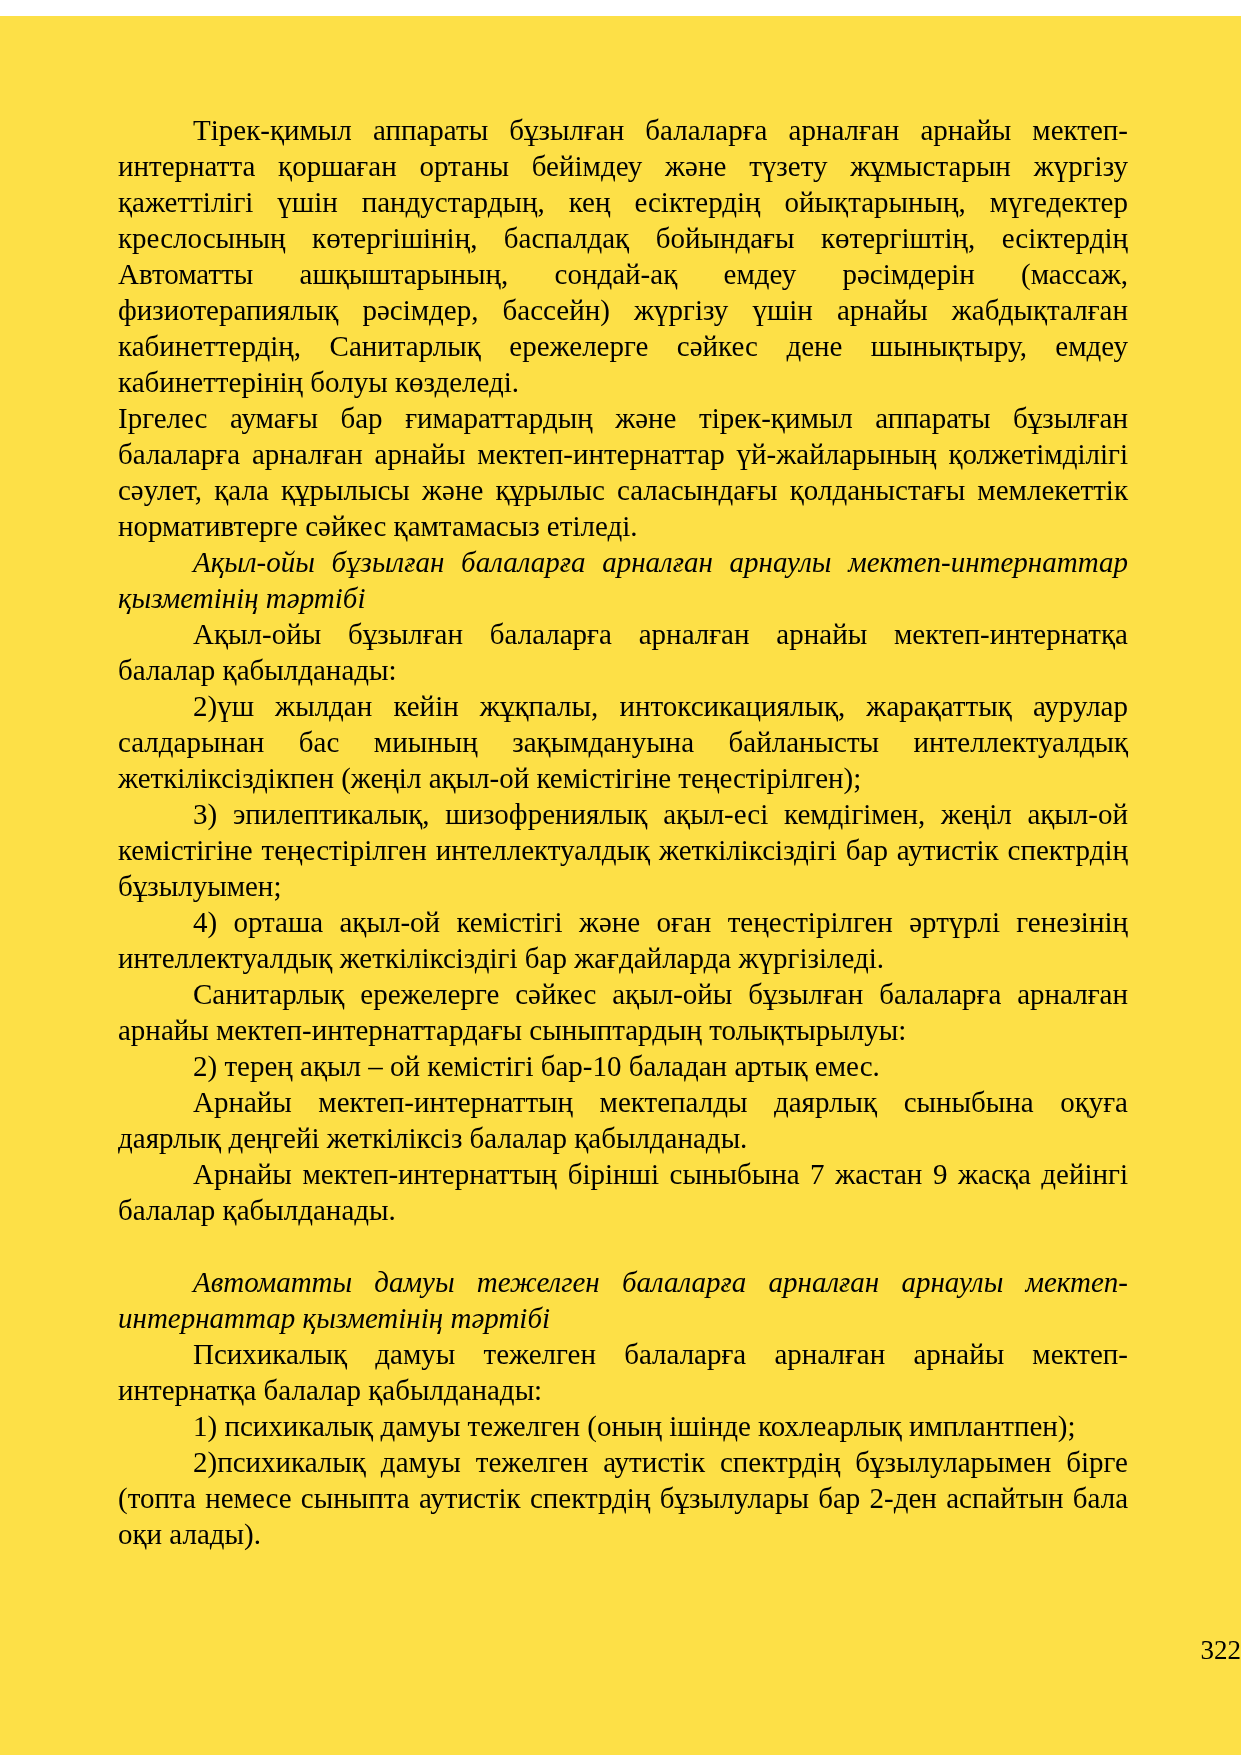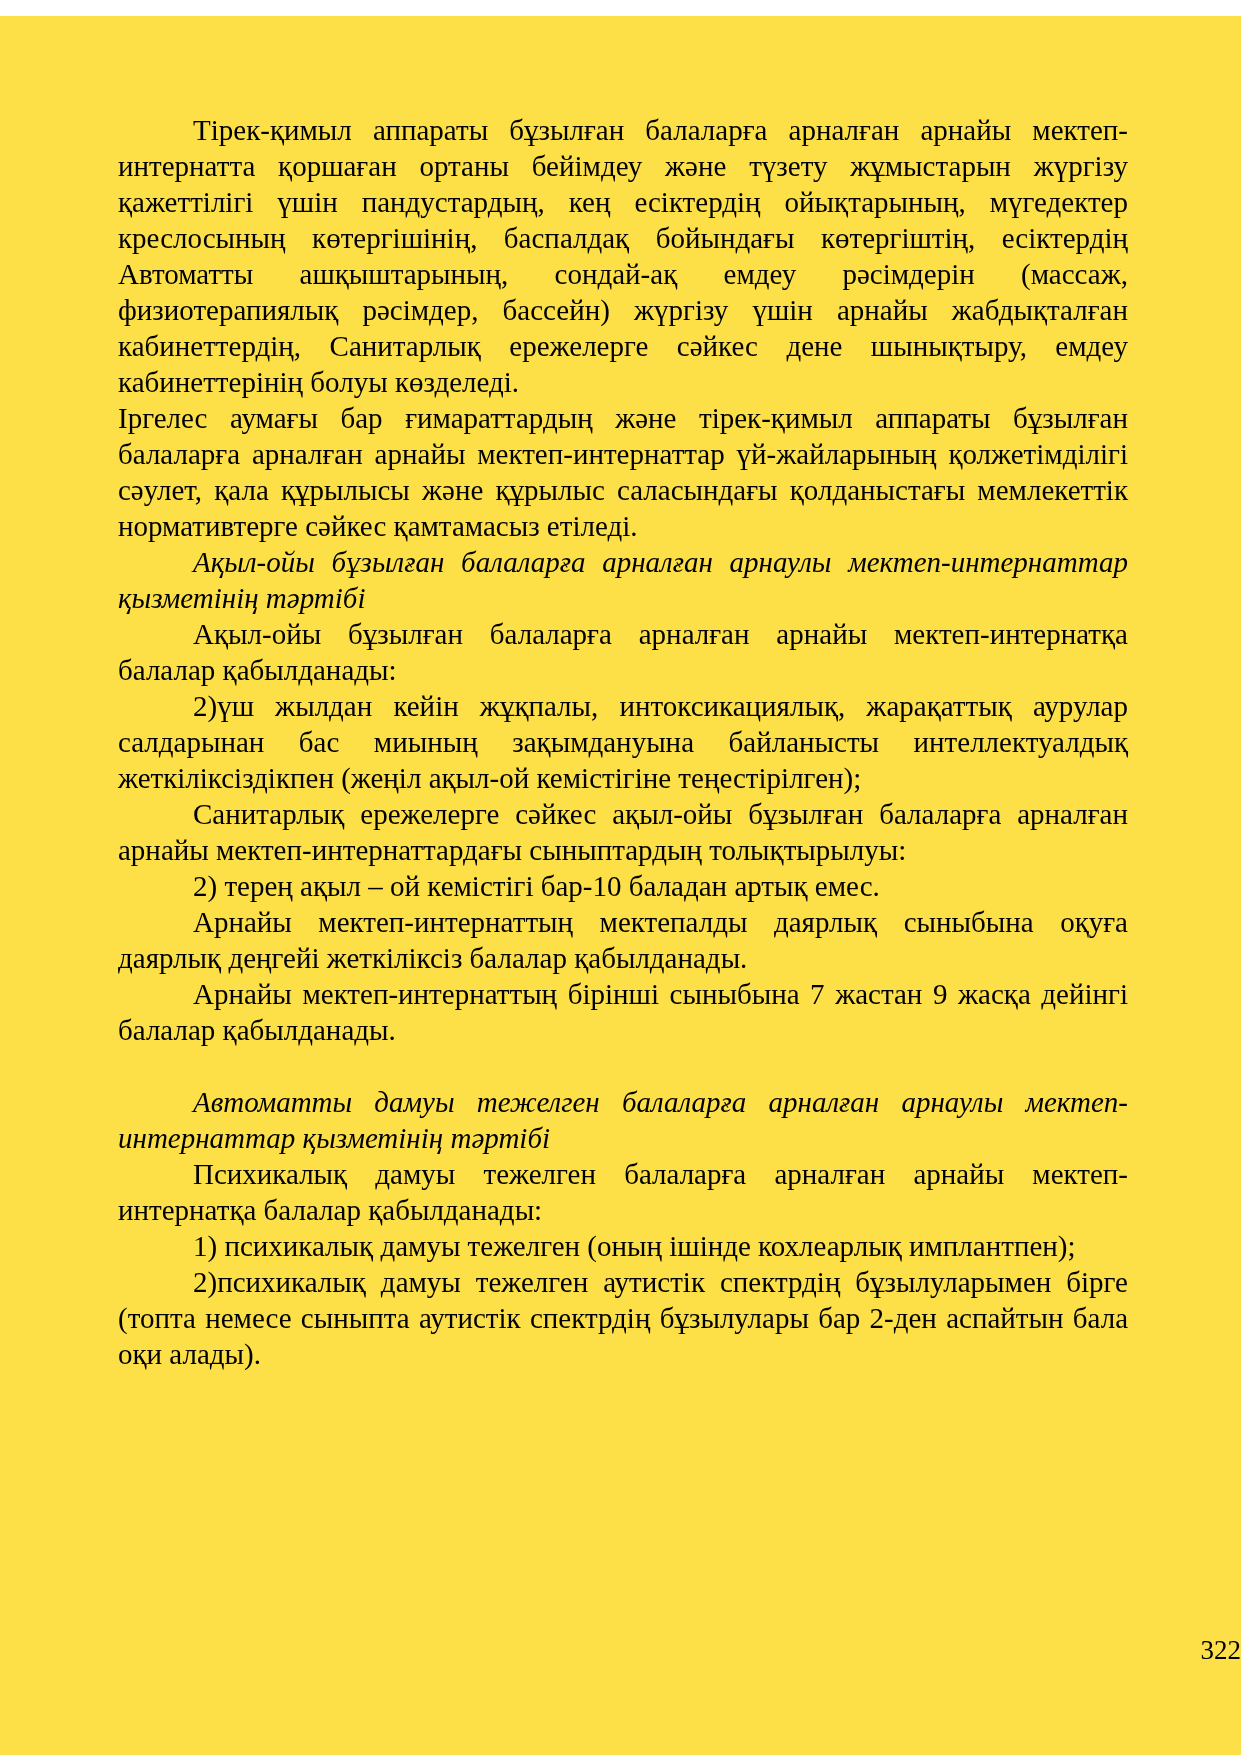--- a/index.html
+++ b/index.html
@@ -52,20 +52,22 @@
 </head>
 <body>
 
 <main class="page">
   <section class="doc-body">
       <p class="indent">Тірек-қимыл аппараты бұзылған балаларға арналған арнайы мектеп-интернатта қоршаған ортаны бейімдеу және түзету жұмыстарын жүргізу қажеттілігі үшін пандустардың, кең есіктердің ойықтарының, мүгедектер креслосының көтергішінің, баспалдақ бойындағы көтергіштің, есіктердің Автоматты ашқыштарының, сондай-ақ емдеу рәсімдерін (массаж, физиотерапиялық рәсімдер, бассейн) жүргізу үшін арнайы жабдықталған кабинеттердің, Санитарлық ережелерге сәйкес дене шынықтыру, емдеу кабинеттерінің болуы көзделеді.</p>
       <p class="">Іргелес аумағы бар ғимараттардың және тірек-қимыл аппараты бұзылған балаларға арналған арнайы мектеп-интернаттар үй-жайларының қолжетімділігі сәулет, қала құрылысы және құрылыс саласындағы қолданыстағы мемлекеттік нормативтерге сәйкес қамтамасыз етіледі.</p>
       <p class="indent italic">Ақыл-ойы бұзылған балаларға арналған арнаулы мектеп-интернаттар қызметінің тәртібі</p>
       <p class="indent">Ақыл-ойы бұзылған балаларға арналған арнайы мектеп-интернатқа балалар қабылданады:</p>
       <p class="indent">2)үш жылдан кейін жұқпалы, интоксикациялық, жарақаттық аурулар салдарынан бас миының зақымдануына байланысты интеллектуалдық жеткіліксіздікпен (жеңіл ақыл-ой кемістігіне теңестірілген);</p>
+      <p class="indent">3) эпилептикалық, шизофрениялық ақыл-есі кемдігімен, жеңіл ақыл-ой кемістігіне теңестірілген интеллектуалдық жеткіліксіздігі бар аутистік спектрдің бұзылуымен;</p>
+      <p class="indent">4) орташа ақыл-ой кемістігі және оған теңестірілген әртүрлі генезінің интеллектуалдық жеткіліксіздігі бар жағдайларда жүргізіледі.</p>
       <p class="indent">Санитарлық ережелерге сәйкес ақыл-ойы бұзылған балаларға арналған арнайы мектеп-интернаттардағы сыныптардың толықтырылуы:</p>
       <p class="indent">2) терең ақыл – ой кемістігі бар-10 баладан артық емес.</p>
       <p class="indent">Арнайы мектеп-интернаттың мектепалды даярлық сыныбына оқуға даярлық деңгейі жеткіліксіз балалар қабылданады.</p>
       <p class="indent">Арнайы мектеп-интернаттың бірінші сыныбына 7 жастан 9 жасқа дейінгі балалар қабылданады.</p>
       <p class="indent italic gap-before">Автоматты дамуы тежелген балаларға арналған арнаулы мектеп-интернаттар қызметінің тәртібі</p>
       <p class="indent">Психикалық дамуы тежелген балаларға арналған арнайы мектеп-интернатқа балалар қабылданады:</p>
       <p class="indent">1) психикалық дамуы тежелген (оның ішінде кохлеарлық имплантпен);</p>
       <p class="indent">2)психикалық дамуы тежелген аутистік спектрдің бұзылуларымен бірге (топта немесе сыныпта аутистік спектрдің бұзылулары бар 2-ден аспайтын бала оқи алады).</p>
     </section>
   <footer class="page-footer">

